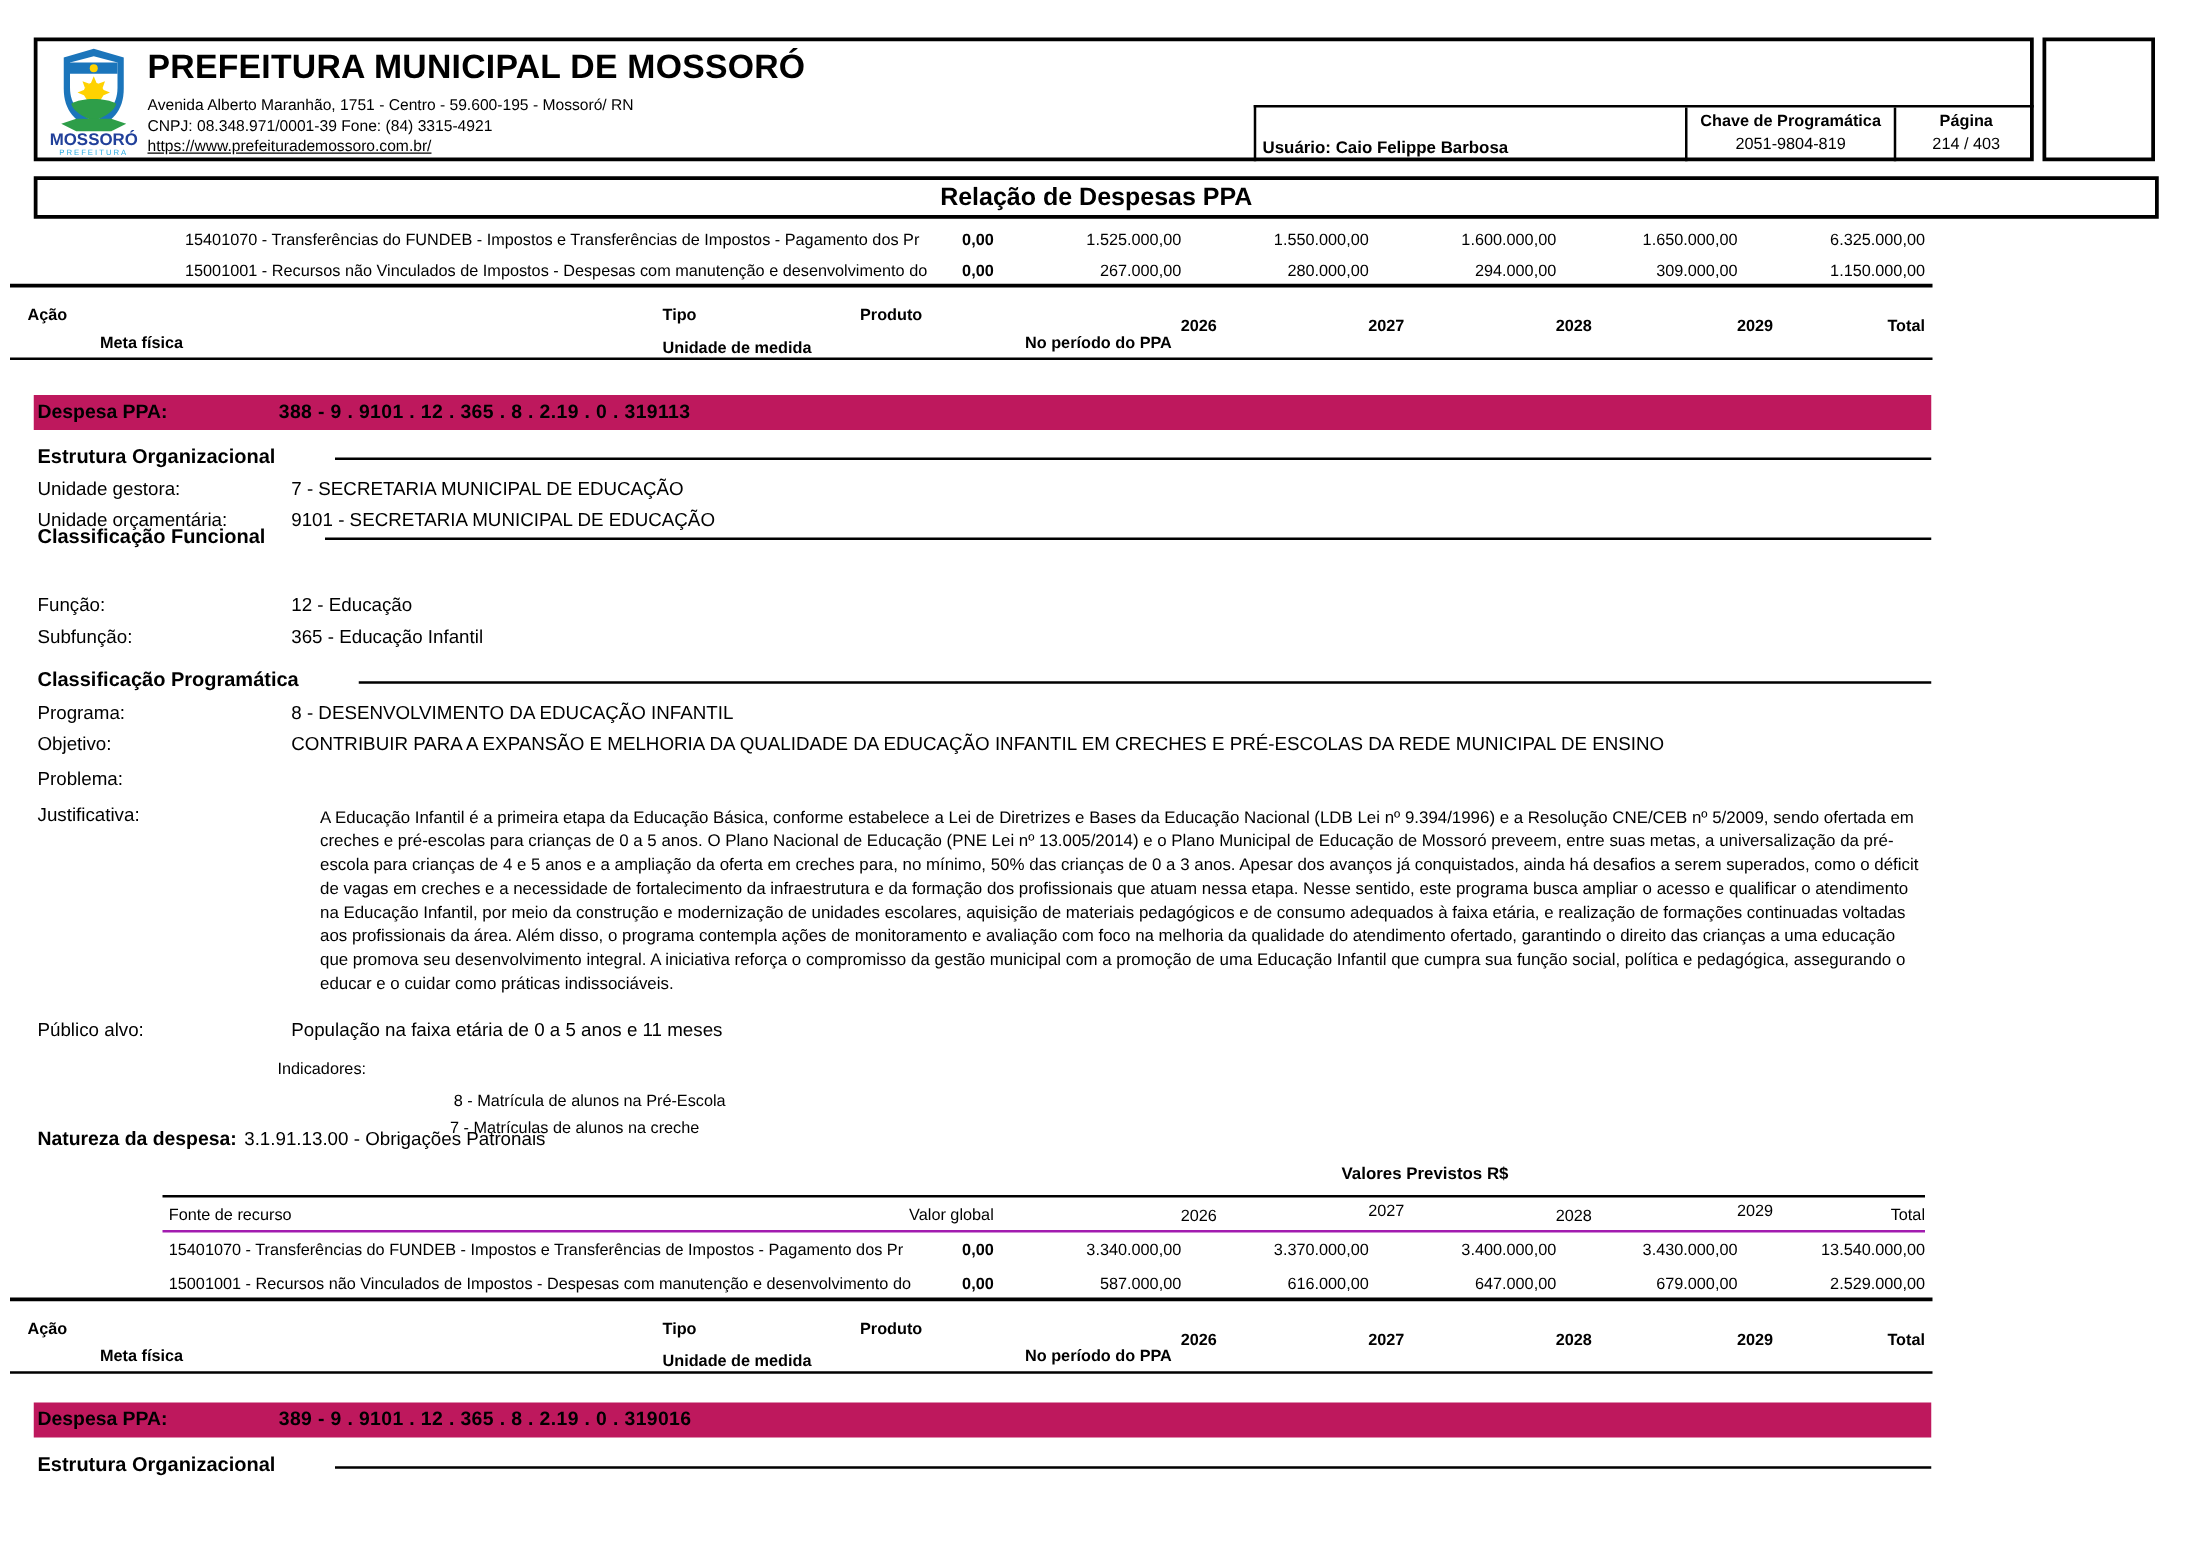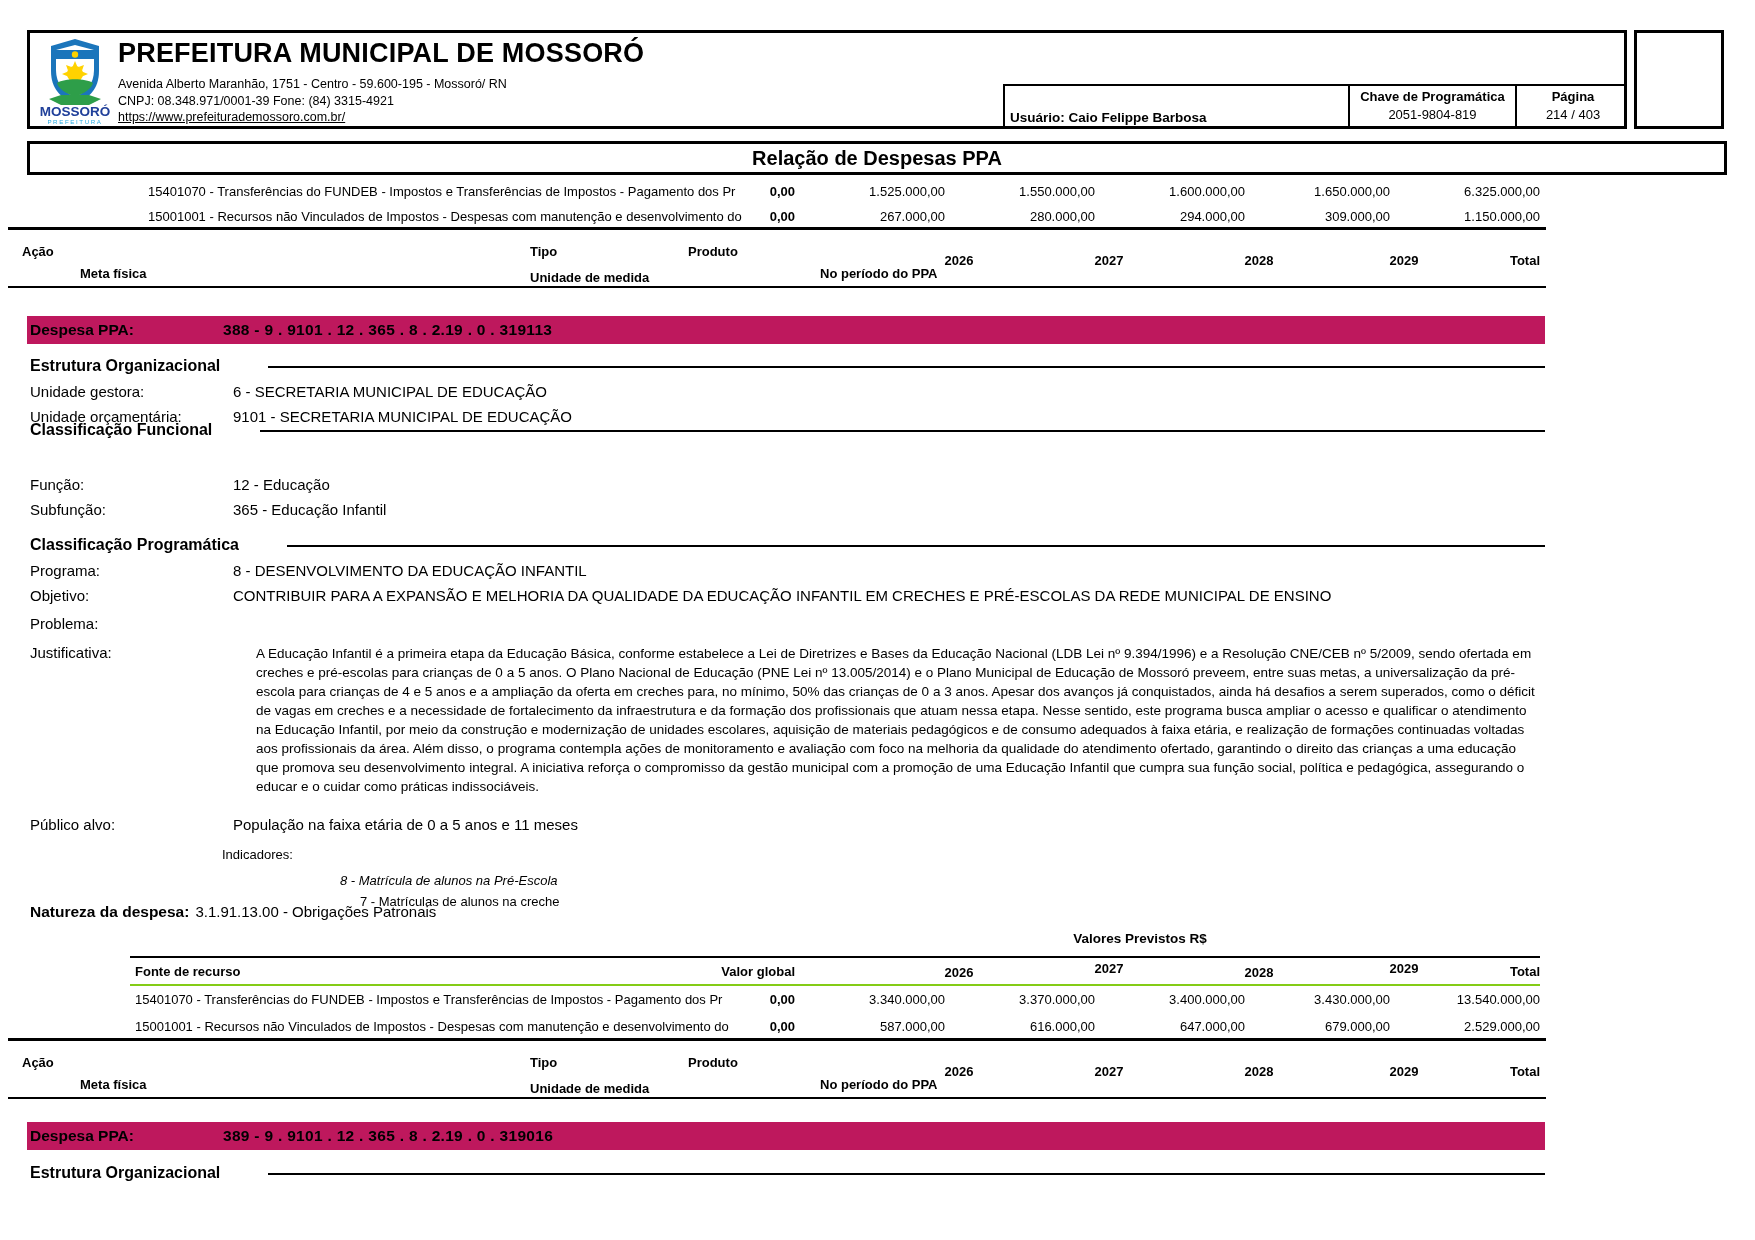--- a/index.html
+++ b/index.html
@@ -53,28 +53,28 @@
   
   .frow{position:absolute;left:30px;right:215px;font-size:15px;}
   .flabel{position:absolute;left:0;top:0;white-space:nowrap;}
   .fvalue{margin-left:203px;}
   .f-ug{top:383px;} .f-uo{top:408px;} .f-fn{top:476px;} .f-sf{top:501px;}
   .f-pg{top:562px;} .f-ob{top:587px;} .f-pr{top:615px;} .f-ju{top:644px;} .f-pa{top:816px;}
   .just .fvalue{margin-left:226px;font-size:13.5px;line-height:19px;text-align:left;}
   
   .ind{position:absolute;font-size:13px;white-space:nowrap;}
   .ind-lab{left:222px;top:847px;}
-  .ind-1{left:360px;top:894px;text-align:center;} .ind-2{left:340px;top:873px;font-style:italic;}
+  .ind-1{left:360px;top:894px;text-align:center;} .ind-2{left:363px;top:873px;}
   
   .natureza{position:absolute;left:30px;top:903px;font-size:15.5px;white-space:nowrap;}
   .natureza .nlab{font-weight:bold;} .natureza .nval{font-weight:normal;margin-left:6px;font-size:15px;}
   
   .vp-title{position:absolute;left:1040px;top:931px;width:200px;text-align:center;font-size:13.5px;font-weight:bold;white-space:nowrap;}
   .vtable{position:absolute;left:130px;top:956px;width:1410px;height:80px;border-top:2px solid #000;box-sizing:content-box;font-size:13px;}
-  .vhead{position:absolute;left:0;right:0;top:0;height:26px;border-bottom:2px solid #84cc16;font-weight:bold;}
+  .vhead{position:absolute;left:0;right:0;top:0;height:26px;border-bottom:2px solid #a21caf;font-weight:normal;}
   .vhead span{position:absolute;white-space:nowrap;}
   .vh-fonte{left:5px;top:6px;}
   .vh-vg{top:6px;width:120px;text-align:right;right:745px;}
   .vh-tt{top:6px;width:120px;text-align:right;right:0;}
   .vy{width:120px;text-align:center;}
   .vy1{left:769px;top:7px;} .vy2{left:919px;top:3px;} .vy3{left:1069px;top:7px;} .vy4{left:1214px;top:3px;}
   .vrow{position:absolute;left:0;width:1410px;height:17px;}
   .vr1{top:34px;} .vr2{top:61px;}
   .vrow .src-label{left:5px;}
 </style>
@@ -167,21 +167,21 @@
     <span class="dlab">Despesa PPA:</span>
     <span class="dcode">388 - 9 . 9101 . 12 . 365 . 8 . 2.19 . 0 . 319113</span>
   </div>
 
   <div class="sect s1">
     <span>Estrutura Organizacional</span>
     <span class="ln"></span>
   </div>
   <div class="frow f-ug">
     <span class="flabel">Unidade gestora:</span>
-    <div class="fvalue">6 - SECRETARIA MUNICIPAL DE EDUCAÇÃO</div>
+    <div class="fvalue">7 - SECRETARIA MUNICIPAL DE EDUCAÇÃO</div>
   </div>
   <div class="frow f-uo">
     <span class="flabel">Unidade orçamentária:</span>
     <div class="fvalue">9101 - SECRETARIA MUNICIPAL DE EDUCAÇÃO</div>
   </div>
 
   <div class="sect s2">
     <span>Classificação Funcional</span>
     <span class="ln"></span>
   </div>

